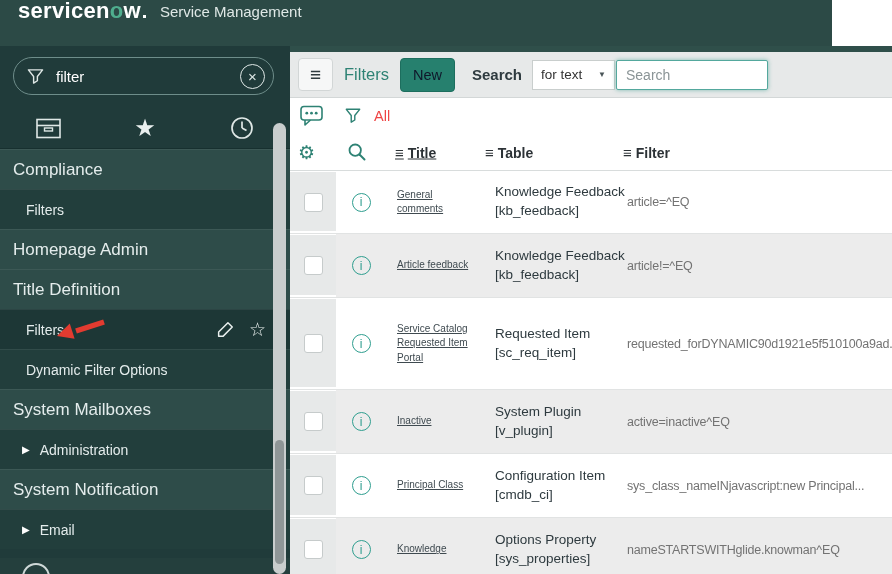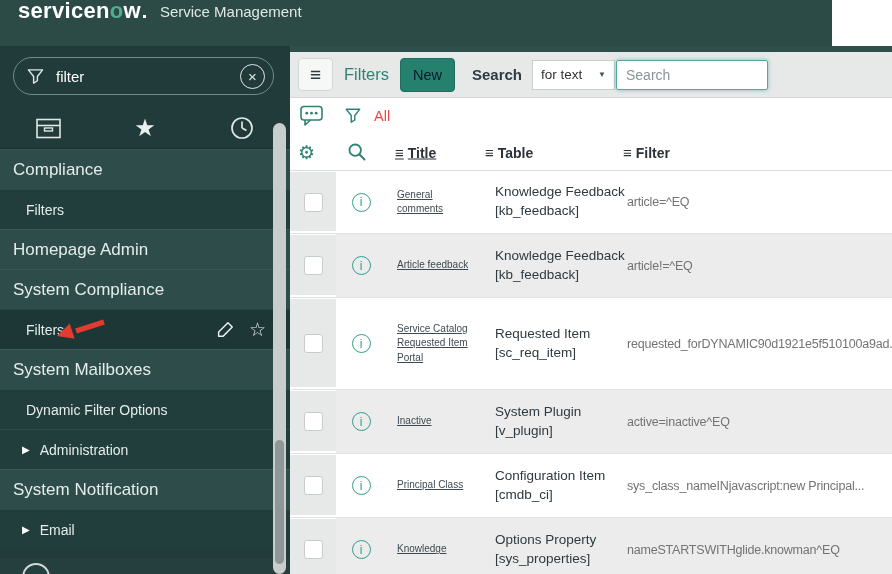--- a/index.html
+++ b/index.html
@@ -159,45 +159,45 @@
     <span class="nav-label">Filters</span>
 
   </div>
         <div class="nav-item header">
 
     <span class="nav-label">Homepage Admin</span>
 
   </div>
         <div class="nav-item header">
 
-    <span class="nav-label">System Compliance</span>
+    <span class="nav-label">Title Definition</span>
 
   </div>
         <div class="nav-item child selected">
 
     <span class="nav-label">Filters</span>
     <span class="sel-tools">
       <svg width="19" height="19" viewBox="0 0 18 18">
         <path d="M11.3 2.6 L15.4 6.7 L6.6 15.5 L2.5 15.5 L2.5 11.4 Z" fill="none" stroke="#e9efee" stroke-width="1.4" stroke-linejoin="round"></path>
       </svg>
       <span class="fav-star">☆</span>
     </span>
     <svg class="arrow-overlay" width="58" height="26" viewBox="0 0 58 26">
       <line x1="52" y1="6" x2="24" y2="15" stroke="#e23b30" stroke-width="5.5"></line>
       <polygon points="5,20 17.8,7.6 22.6,22.8" fill="#e23b30"></polygon>
     </svg>
   </div>
+        <div class="nav-item child">
+
+    <span class="nav-label">Dynamic Filter Options</span>
+
+  </div>
         <div class="nav-item header">
 
     <span class="nav-label">System Mailboxes</span>
-
-  </div>
-        <div class="nav-item child">
-
-    <span class="nav-label">Dynamic Filter Options</span>
 
   </div>
         <div class="nav-item child expandable">
     <span class="tri">▶</span>
     <span class="nav-label">Administration</span>
 
   </div>
         <div class="nav-item header">
 
     <span class="nav-label">System Notification</span>

